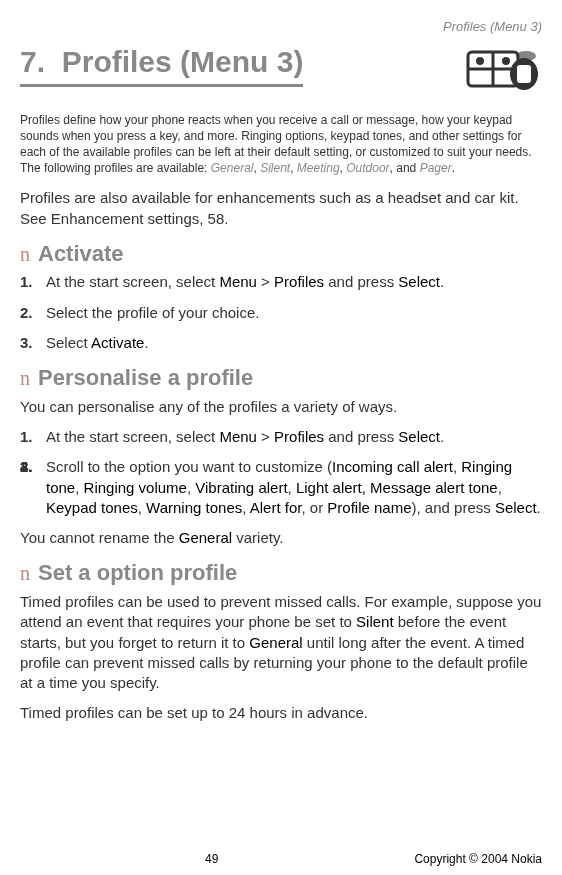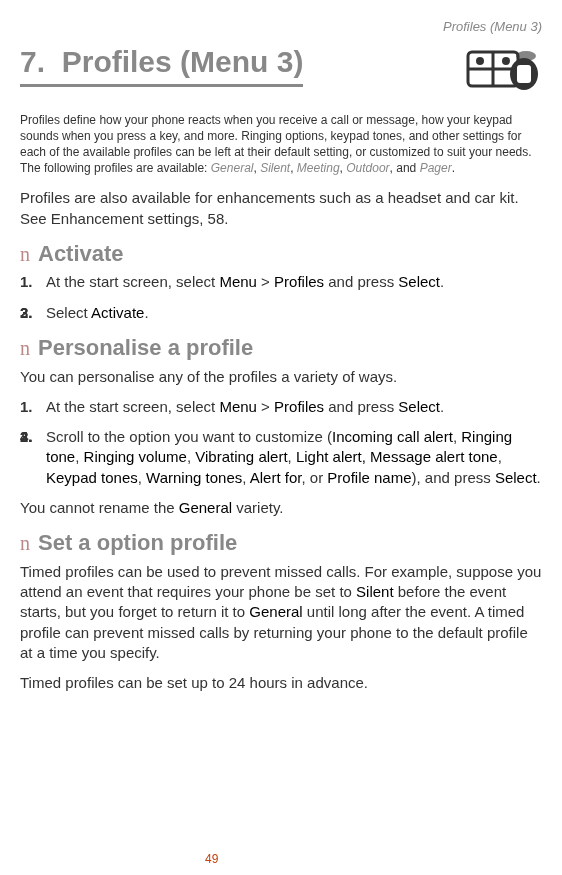--- a/index.html
+++ b/index.html
@@ -77,21 +77,21 @@
       top: 0;
       font-weight: bold;
     }
     .italic { color: #000000; }
     .footer {
       position: absolute;
       bottom: 8px;
       left: 20px;
       right: 20px;
       font-size: 12px;
-      color: #c2410c;
+      color: #000000;
       display: flex;
     }
     .footer .pg { margin-left: 185px; }
     .footer .cp { margin-left: auto; }
   </style>
 </head>
 <body>
 
 <div class="header-breadcrumb">Profiles (Menu 3)</div>
 
@@ -116,21 +116,21 @@
 </div>
 
 <p class="intro-para"><span>Profiles define how your phone reacts when you receive a call or message, how your keypad sounds when you press a key, and more. Ringing options, keypad tones, and other settings for each of the available profiles can be left at their default setting, or customized to suit your needs. The following profiles are available: </span><span class="italic">General</span><span>, </span><span class="italic">Silent</span><span>, </span><span class="italic">Meeting</span><span>, </span><span class="italic">Outdoor</span><span>, and </span><span class="italic">Pager</span><span>.</span></p>
 <p class="para">Profiles are also available for enhancements such as a headset and car kit.  See Enhancement settings, 58.</p>
 
 <h2 class="section-head">
   <span class="bullet">n</span><span>Activate</span>
 </h2>
 <ol>
     <li><span class="num">1.</span><span><span>At the start screen, select </span><span class="italic">Menu</span><span> &gt; </span><span class="italic">Profiles</span><span> and press </span><span class="italic">Select</span><span>.</span></span></li>
-    <li><span class="num">2.</span></li>
+    <li><span class="num">2.</span><span><span>Select the profile of your choice.</span></span></li>
     <li><span class="num">3.</span><span><span>Select </span><span class="italic">Activate</span><span>.</span></span></li>
   </ol>
 
 <h2 class="section-head">
   <span class="bullet">n</span><span>Personalise a profile</span>
 </h2>
 <p class="para">You can personalise any of the profiles a variety of ways.</p>
 <ol>
     <li><span class="num">1.</span><span><span>At the start screen, select </span><span class="italic">Menu</span><span> &gt; </span><span class="italic">Profiles</span><span> and press </span><span class="italic">Select</span><span>.</span></span></li>
     <li><span class="num">2.</span></li>
@@ -140,13 +140,14 @@
 <p class="para"><span>You cannot rename the </span><span class="italic">General</span><span> variety.</span></p>
 
 <h2 class="section-head">
   <span class="bullet">n</span><span>Set a option profile</span>
 </h2>
 <p class="para"><span>Timed profiles can be used to prevent missed calls. For example, suppose you attend an event that requires your phone be set to </span><span class="italic">Silent</span><span> before the event starts, but you forget to return it to </span><span class="italic">General</span><span> until long after the event. A timed profile can prevent missed calls by returning your phone to the default profile at a time you specify.</span></p>
 <p class="para">Timed profiles can be set up to 24 hours in advance.</p>
 
 <div class="footer">
   <span class="pg">49</span>
+  <span class="cp">Copyright © 2004 Nokia</span>
 </div>
 
 </body></html>

